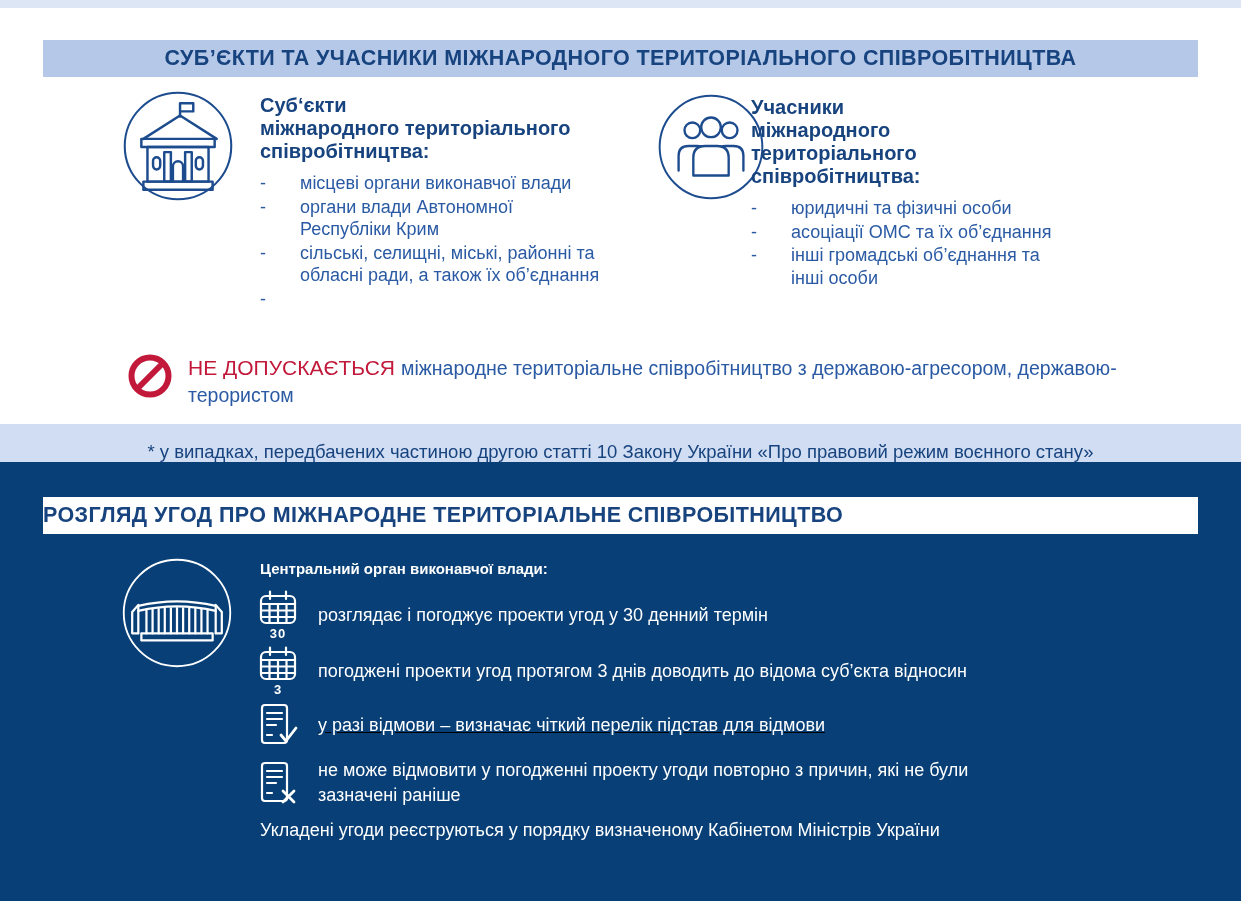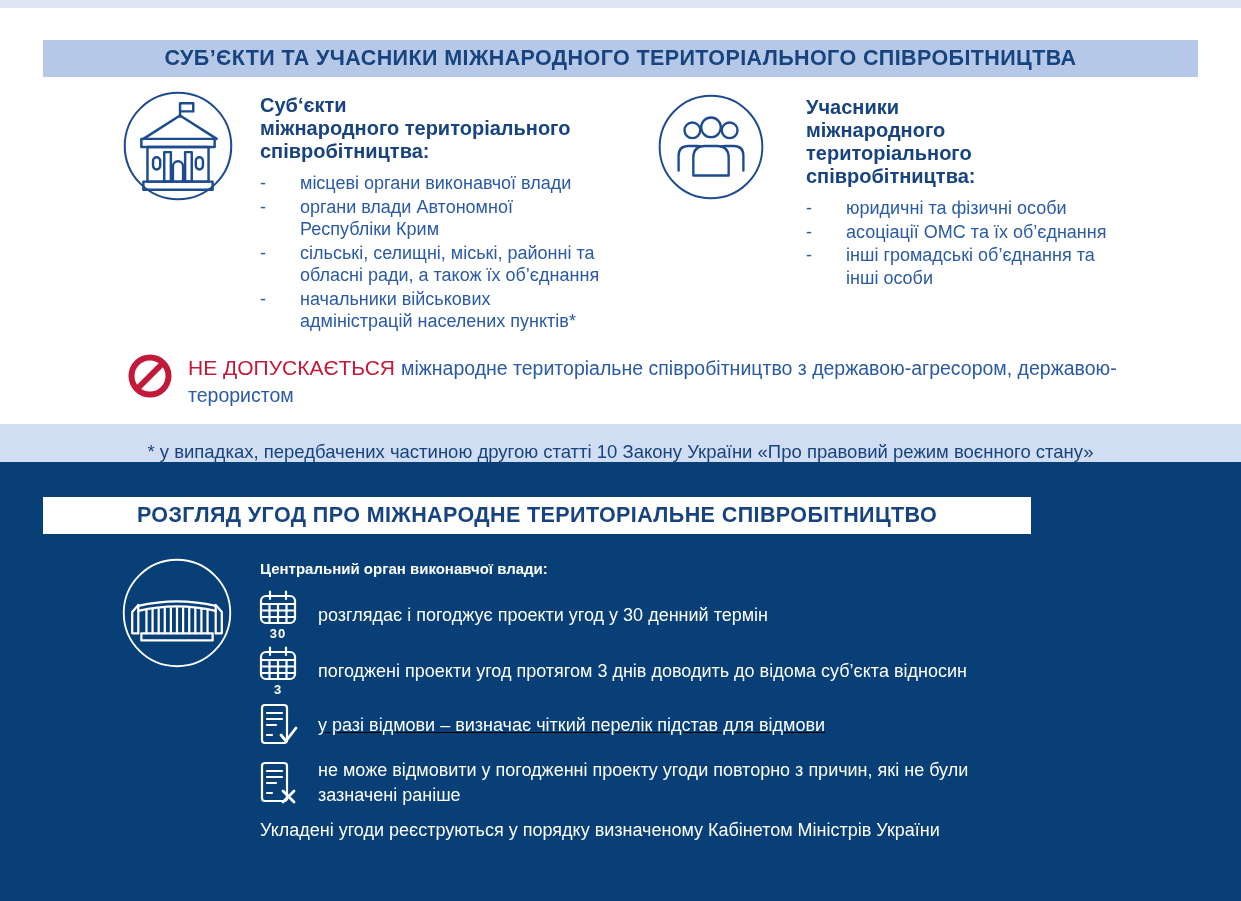--- a/index.html
+++ b/index.html
@@ -48,22 +48,22 @@
   .band {
     left: 0; top: 424px; width: 1241px; height: 56px;
     background: var(--band, #d0ddf2);
     display: flex; align-items: center; justify-content: center;
   }
   .band-text { font-size: 18.5px; color: var(--heading_navy, #17437f); }
 
   
   .dark { left: 0; top: 462px; width: 1241px; height: 439px; background: var(--navy, #073f76); }
   .banner2 {
-    position: absolute; left: 43px; top: 35px; width: 988px; height: 37px;
-    background: #ffffff; display: flex; align-items: center; justify-content: center;
+    position: absolute; left: 43px; top: 35px; width: 1155px; height: 37px;
+    background: #ffffff; display: flex; align-items: center; justify-content: flex-start;
   }
   .dark-heading { position: absolute; left: 260px; top: 98px; font-size: 15px; font-weight: bold; color: #ffffff; }
   .rows { position: absolute; left: 256px; top: 128px; width: 880px; display: flex; flex-direction: column; gap: 6px; }
   .row { display: flex; align-items: center; }
   .row-icon { width: 44px; flex-shrink: 0; margin-right: 18px; display: flex; flex-direction: column; align-items: center; }
   .badge { font-size: 13px; font-weight: bold; color: #ffffff; margin-top: 1px; letter-spacing: 1px; }
   .row-text { font-size: 18px; line-height: 25px; color: #ffffff; }
   .dark-footer { position: absolute; left: 260px; top: 358px; font-size: 18px; color: #ffffff; }
   .r1 { height: 50px; } .r2 { height: 50px; } .r3 { height: 46px; text-decoration: underline; } .r4 { height: 58px; }
 
@@ -108,39 +108,37 @@
       <span class="pre">органи влади Автономної
 Республіки Крим</span>
     </div>
     <div class="li">
       <span class="dash">-</span>
       <span class="pre">сільські, селищні, міські, районні та
 обласні ради, а також їх об’єднання</span>
     </div>
     <div class="li">
       <span class="dash">-</span>
-      <span class="pre">начальники військових
-адміністрацій населених пунктів*</span>
     </div>
   </div>
 </div>
 
 <svg class="abs circle-icon" style="left:657px; top:93px;" width="108" height="108" viewBox="0 0 110 110">
   <g fill="none" stroke="#1c4b8e" stroke-width="2.4" stroke-linejoin="round" stroke-linecap="round">
     <circle cx="55" cy="55" r="52.3" stroke-width="2"></circle>
     <circle cx="36" cy="38" r="8"></circle>
     <circle cx="74" cy="38" r="8"></circle>
     <path d="M22,79 V64 q0,-10 10,-10 h9 q9,0 9,10"></path>
     <path d="M60,79 V64 q0,-10 10,-10 h8 q10,0 10,10 v15"></path>
     <circle cx="55" cy="35" r="10" fill="#ffffff"></circle>
     <path d="M37,84 V66 q0,-12 12,-12 h12 q12,0 12,12 v18 Z" fill="#ffffff"></path>
   </g>
 </svg>
 
-<div class="abs" style="left:806px; top:96px; width:400px;">
+<div class="abs" style="left:751px; top:96px; width:400px;">
   <h2 class="col-heading pre">Учасники
 міжнародного
 територіального
 співробітництва:</h2>
   <div class="dash-list">
     <div class="li">
       <span class="dash">-</span>
       <span class="pre">юридичні та фізичні особи</span>
     </div>
     <div class="li">

